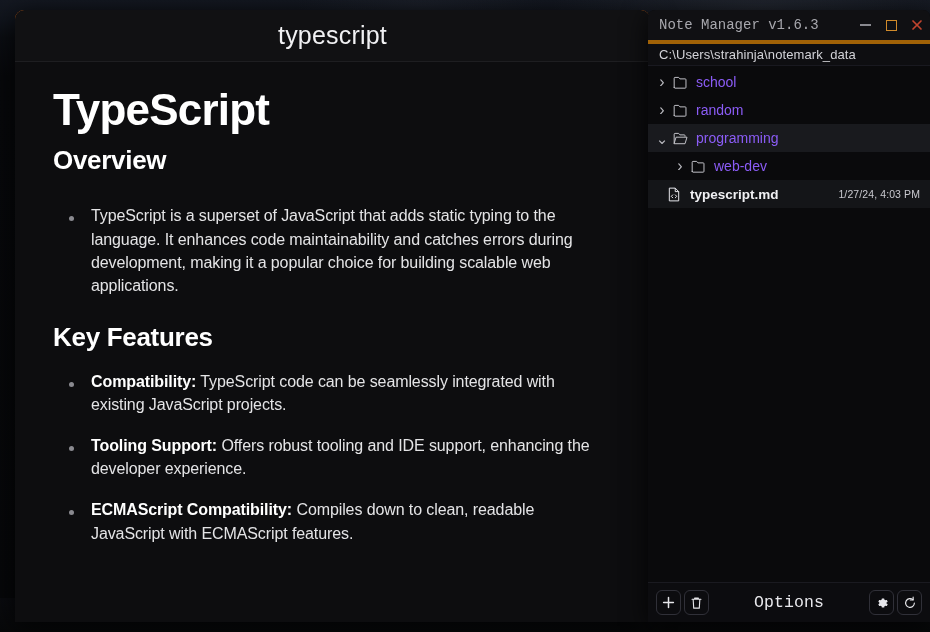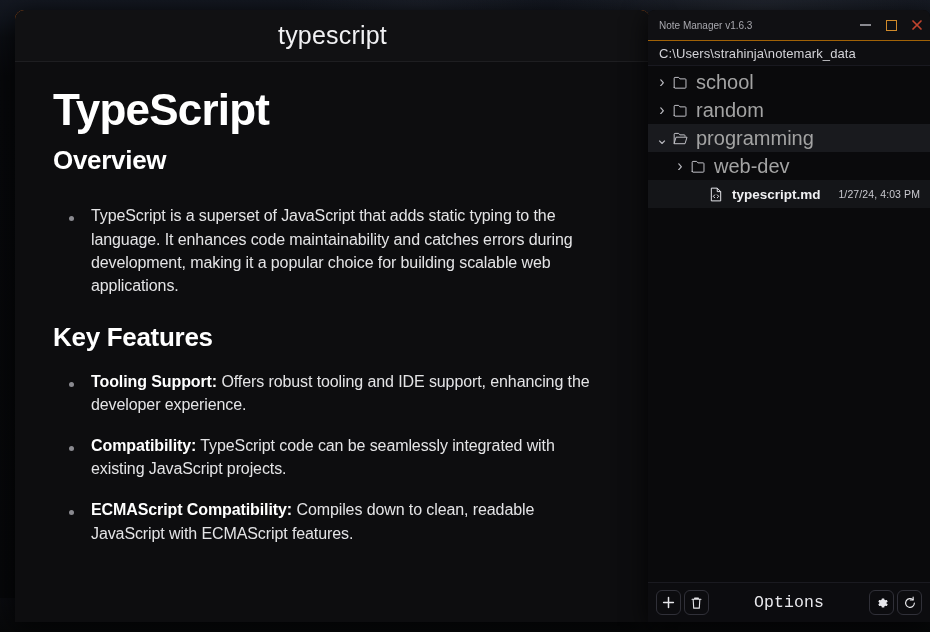--- a/index.html
+++ b/index.html
@@ -118,22 +118,23 @@
   #notemgr-titlebar {
     height: 30px;
     background: #101013;
     display: flex;
     align-items: center;
     padding-left: 11px;
     flex: 0 0 auto;
   }
   #notemgr-title {
     color: #a8a8ae;
-    font-size: 10px;
+    font-size: 14px;
     flex: 1;
+    font-family: Liberation Mono, monospace;
   }
   .winbtn {
     width: 26px; height: 22px;
     display: flex;
     align-items: center;
     justify-content: center;
     cursor: pointer;
   }
   #btn-min span {
     display: block;
@@ -143,21 +144,21 @@
   #btn-max span {
     display: block;
     width: 11px; height: 11px;
     border: 1.6px solid #d08a2a;
   }
   #btn-close svg { display: block; }
 
   #path-bar {
     height: 26px;
     background: #0e0e11;
-    border-top: 1px solid #a16207;
+    border-top: 4px solid #a16207;
     border-bottom: 1px solid #191920;
     display: flex;
     align-items: center;
     padding-left: 11px;
     color: #d3d3d8;
     font-size: 13px;
     letter-spacing: 0.1px;
     flex: 0 0 auto;
   }
 
@@ -185,22 +186,22 @@
     flex: 0 0 auto;
   }
   .tree-icon {
     width: 20px;
     display: flex;
     align-items: center;
     justify-content: center;
     flex: 0 0 auto;
   }
   .tree-label {
-    color: #a3a3a3;
-    font-size: 20px;
+    color: #8b5cf6;
+    font-size: 14px;
     margin-left: 6px;
     white-space: nowrap;
   }
   .tree-label.file {
     color: #f0f0f3;
     font-weight: bold;
     font-size: 13.5px;
   }
   .tree-date {
     margin-left: auto;
@@ -255,24 +256,24 @@
     <div class="md-h1">TypeScript</div>
 
     <div class="md-h2">Overview</div>
     <ul class="md-list">
       <li class="md-li">TypeScript is a superset of JavaScript that adds static typing to the language. It enhances code maintainability and catches errors during development, making it a popular choice for building scalable web applications.</li>
     </ul>
 
     <div class="md-h2 second">Key Features</div>
     <ul class="md-list">
       <li class="md-li">
-        <b>Tooling Support:</b><span> Offers robust tooling and IDE support, enhancing the developer experience.</span>
+        <b>Compatibility:</b><span> TypeScript code can be seamlessly integrated with existing JavaScript projects.</span>
       </li>
       <li class="md-li">
-        <b>Compatibility:</b><span> TypeScript code can be seamlessly integrated with existing JavaScript projects.</span>
+        <b>Tooling Support:</b><span> Offers robust tooling and IDE support, enhancing the developer experience.</span>
       </li>
       <li class="md-li">
         <b>ECMAScript Compatibility:</b><span> Compiles down to clean, readable JavaScript with ECMAScript features.</span>
       </li>
     </ul>
   </div>
 </div>
 
 <div id="notemgr-window">
 
@@ -326,21 +327,21 @@
       </div>
       <div class="tree-row" style="padding-left: 24px;">
         <div class="tree-chevron" style="font-size: 16px; line-height: 1; font-family: &quot;Liberation Sans&quot;, sans-serif;">›</div>
         <div class="tree-icon">
           <svg width="15" height="13" viewBox="0 0 16 14">
             <path d="M1.2 12.2 V2.4 a.9.9 0 0 1 .9-.9 H6 l1.4 1.6 H13 a.9.9 0 0 1 .9.9 V12.2 a.9.9 0 0 1-.9.9 H2.1 a.9.9 0 0 1-.9-.9 Z" stroke="#c5c5cc" stroke-width="1.05" fill="none" stroke-linejoin="round" stroke-linecap="round"></path>
           </svg>
         </div>
         <div class="tree-label">web-dev</div>
       </div>
-      <div class="tree-row selected" style="padding-left: 42px;">
+      <div class="tree-row selected" style="">
         <div class="tree-chevron"></div>
         <div class="tree-icon">
           <svg width="14" height="15" viewBox="0 0 14 16">
             <path d="M2 1.2 H8.3 L12 4.9 V14.8 H2 Z M8.3 1.2 V4.9 H12" stroke="#eaeaef" stroke-width="1.05" fill="none" stroke-linejoin="round"></path>
             <path d="M5.6 8.4 L4.1 10 L5.6 11.5 M8.4 8.4 L9.9 10 L8.4 11.5" stroke="#eaeaef" stroke-width="1.05" fill="none" stroke-linecap="round" stroke-linejoin="round"></path>
           </svg>
         </div>
         <div class="tree-label file">typescript.md</div>
         <div class="tree-date">1/27/24, 4:03 PM</div>
       </div>

